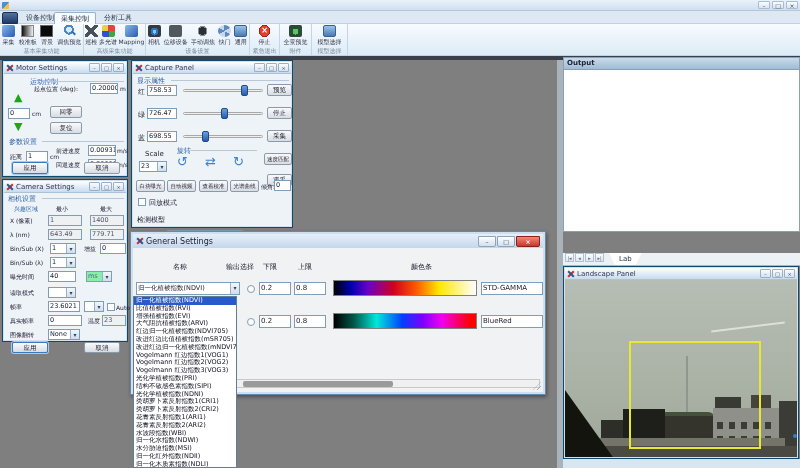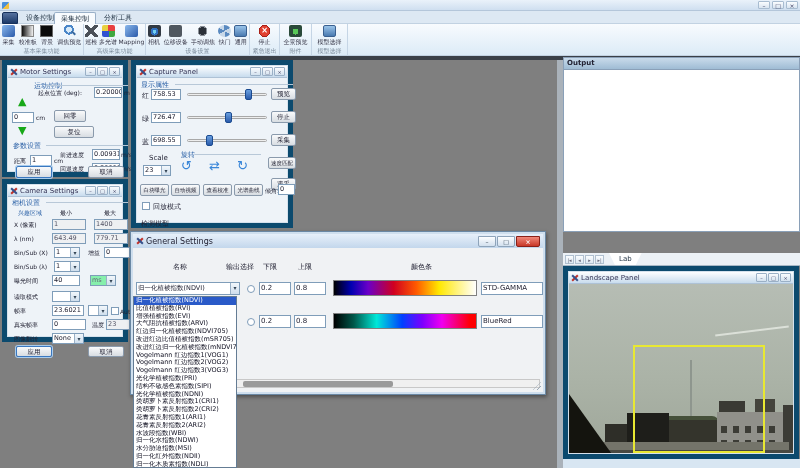--- a/index.html
+++ b/index.html
@@ -36,21 +36,21 @@
   .ic-camera{background:radial-gradient(circle at 50% 55%,#70d0f0 0 2px,#3070c0 2px 4px,#323a44 4px);border-radius:2px;}
   .ic-stage{background:#505860;border-radius:2px;}
   .ic-mfocus{background:radial-gradient(circle,#2a3038 0 4px,#8a9098 4px 5px,transparent 5px);}
   .ic-shutter{background:conic-gradient(#5a8ac0 0 60deg,#c8d8e8 0 120deg,#5a8ac0 0 180deg,#c8d8e8 0 240deg,#5a8ac0 0 300deg,#c8d8e8 0);border-radius:50%;}
   .ic-general,.ic-model{background:linear-gradient(#9ac4ea,#4a7ab0);border-radius:2px;border:1px solid #3a6090;}
   .ic-stop{background:radial-gradient(circle,#e04030 0 5px,#a82018 5px 6px,transparent 6px);position:relative;}
   .ic-stop::after{content:"\00d7";position:absolute;left:0;right:0;top:1px;text-align:center;color:#fff;font-size:8px;font-weight:bold;}
   .ic-pano{background:radial-gradient(circle at 50% 55%,#58c858 0 3px,#2a4a3a 3px),#323a36;border-radius:2px;}
   .darkstrip{position:absolute;top:56px;left:0;right:0;height:4px;background:#3a4048;}
   
-  .win{position:absolute;background:#eef3f8;border:5px solid #0c4a6e;box-shadow:0 0 0 1px #d5e1ec inset;}
+  .win{position:absolute;background:#eef3f8;border:1px solid #0c4a6e;box-shadow:0 0 0 1px #d5e1ec inset;}
   .win-title{position:absolute;top:1px;left:1px;right:1px;height:12px;background:linear-gradient(#fdfeff,#c8dcee);border-bottom:1px solid #aec2d6;display:flex;align-items:center;padding:0 2px;font-size:7px;color:#335;white-space:nowrap;overflow:hidden;}
   .win-icon{width:8px;height:8px;margin-right:2px;position:relative;flex:0 0 auto;}
   .win-icon::before{content:"";position:absolute;left:3px;top:0;width:2px;height:8px;background:#c03028;transform:rotate(45deg);}
   .win-icon::after{content:"";position:absolute;left:3px;top:0;width:2px;height:8px;background:#35508a;transform:rotate(-45deg);}
   .win-btns{margin-left:auto;display:flex;gap:1px;}
   .wbtn{width:11px;height:9px;background:linear-gradient(#fafcfe,#d4e2ef);border:1px solid #9ab0c6;border-radius:1px;font-size:5px;line-height:8px;text-align:center;color:#446;}
   .wbody{position:absolute;top:13px;left:1px;right:1px;bottom:1px;}
   
   .tbox{position:absolute;background:#fff;border:1px solid #7f9db9;font-size:6.5px;height:11px;line-height:9px;padding:0 1px;white-space:nowrap;overflow:hidden;}
   .tbox.gray{background:#eef0f2;color:#556;}
@@ -79,21 +79,21 @@
   .grip{position:absolute;right:2px;bottom:2px;width:8px;height:8px;background:repeating-linear-gradient(135deg,transparent 0 2px,#9aa8b6 2px 3px);clip-path:polygon(100% 0,100% 100%,0 100%);}
   
   .ndvi-list{position:absolute;background:#fff;border:1px solid #647c94;overflow:hidden;z-index:30;}
   .opt{height:7.8px;line-height:7.8px;font-size:6.5px;white-space:nowrap;overflow:hidden;padding-left:2px;color:#112;}
   .opt:first-child{background:#2a5ac8;color:#fff;}
   
   .splitter{position:absolute;left:557px;top:60px;width:6px;height:408px;background:#aab2ba;}
   .output{position:absolute;left:563px;top:57px;width:237px;height:175px;background:#fff;border:1px solid #8aa0b8;}
   .output-h{height:12px;background:linear-gradient(#c9dbeb,#9fbcd4);font-size:7px;font-weight:bold;color:#223;padding:1px 3px;border-bottom:1px solid #8aa0b8;}
   .log{padding:2px 3px;font-size:6.5px;line-height:8.5px;color:#333;white-space:pre;}
-  .doctabs{position:absolute;left:563px;top:253px;width:237px;height:13px;background:#ecf1f6;border-bottom:1px solid #a8b8c6;display:flex;align-items:center;padding-left:2px;gap:1px;}
+  .doctabs{position:absolute;left:563px;top:253px;width:237px;height:13px;background:#ecf1f6;border-bottom:1px solid #a8b8c6;display:flex;align-items:flex-start;padding-left:2px;gap:1px;}
   .navb{width:9px;height:9px;font-size:5px;line-height:8px;text-align:center;color:#667;background:linear-gradient(#fbfdff,#dde8f2);border:1px solid #b0c0d0;}
   .doctab{height:12px;line-height:12px;padding:0 10px;background:#fff;font-size:7px;color:#234;clip-path:polygon(0 0,100% 0,82% 100%,18% 100%);margin-left:4px;}
   .statusbar{position:absolute;left:563px;top:459px;width:237px;height:9px;background:#d8e6f2;}
   
   .cam{position:absolute;top:13px;left:1px;right:1px;bottom:1px;overflow:hidden;background:linear-gradient(180deg,#b6bdb4 0%,#abb3a7 55%,#9fa79a 100%);}
   .cam div{position:absolute;}
   .yrect{border:2px solid #e8e832;background:transparent;}
 </style>
 </head>
 <body>
@@ -225,21 +225,21 @@
       <span class="blab abs" style="left:5px;top:3px;margin-left:21px;">运动控制</span>
       <span class="gline" style="left:38px;top:7px;width:82px;"></span>
       <span class="lbl abs tiny" style="left:30px;top:11px;">起点位置 (deg):</span>
       <span class="tbox" style="left:86px;top:9px;width:28px;">0.20000</span>
       <span class="lbl abs tiny" style="left:116px;top:11px;">m</span>
       <span class="garrow" style="left:10px;top:18px;">▲</span>
       <span class="tbox" style="left:4px;top:34px;width:22px;">0</span>
       <span class="lbl abs tiny" style="left:28px;top:36px;">cm</span>
       <span class="btn" style="left:46px;top:32px;width:32px;">回零</span>
       <span class="garrow" style="left:10px;top:47px;">▼</span>
-      <span class="btn" style="left:46px;top:48px;width:40px;">复位</span>
+      <span class="btn" style="left:46px;top:48px;width:32px;">复位</span>
       <span class="blab abs" style="left:5px;top:63px;">参数设置</span>
       <span class="gline" style="left:38px;top:67px;width:82px;"></span>
       <span class="lbl abs tiny" style="left:52px;top:73px;">前进速度</span>
       <span class="tbox" style="left:84px;top:71px;width:28px;">0.00931</span>
       <span class="lbl abs tiny" style="left:113px;top:73px;">m/s</span>
       <span class="lbl abs tiny" style="left:6px;top:79px;">距离</span>
       <span class="tbox" style="left:22px;top:77px;width:22px;">1</span>
       <span class="lbl abs tiny" style="left:46px;top:79px;">cm</span>
       <span class="lbl abs tiny" style="left:52px;top:87px;">回退速度</span>
       <span class="tbox" style="left:84px;top:85px;width:28px;">0.20000</span>

